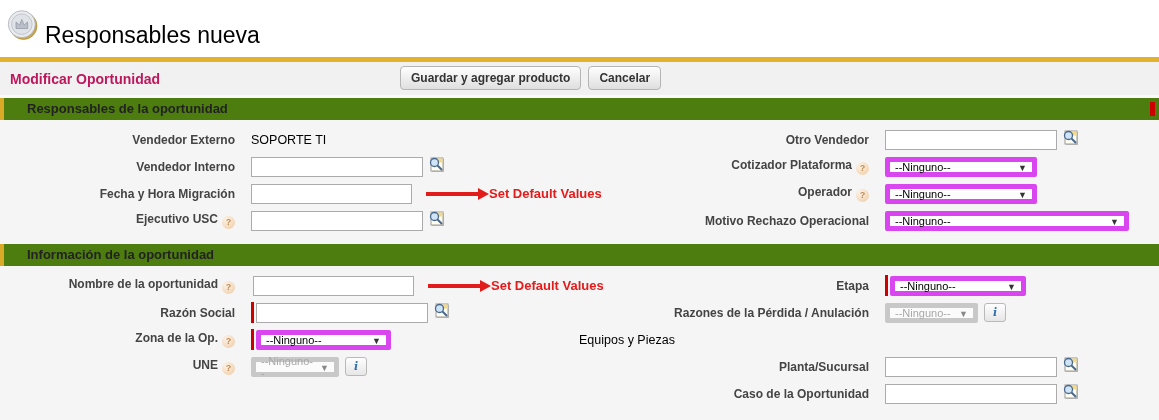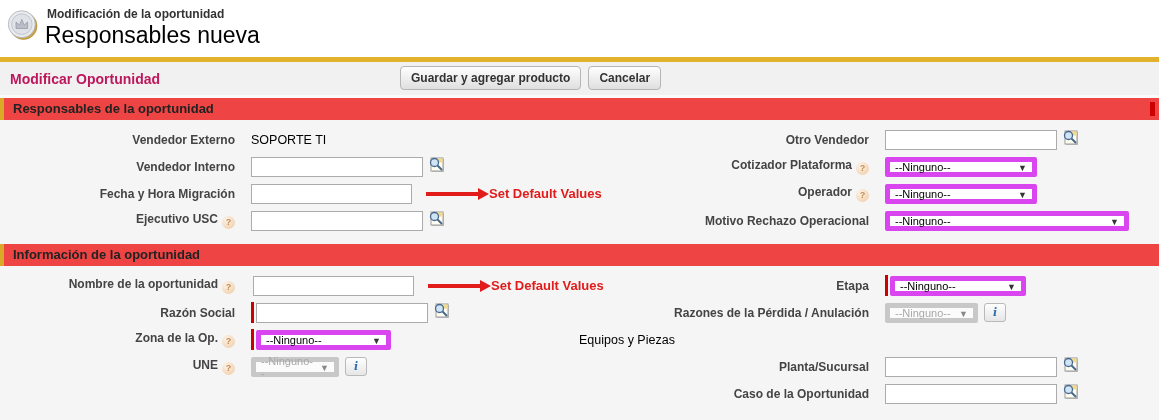--- a/index.html
+++ b/index.html
@@ -19,22 +19,22 @@
   .toolbar-title{position:absolute;left:10px;top:9px;font-weight:bold;font-size:14px;color:#be185d;}
   .btns{position:absolute;left:400px;top:4px;display:flex;gap:7px;}
   .btn{
     display:inline-block;padding:4px 10px;font-weight:bold;font-size:12px;color:#333;
     background:linear-gradient(#fefefe,#dfdfdf);border:1px solid #b5b5b5;border-radius:4px;
     font-family:"Liberation Sans",sans-serif;cursor:pointer;white-space:nowrap;
   }
   
   .form{background:#f5f5f5;height:322px;}
   .sec-h{
-    height:22px;background:#ef4444;border-left:4px solid #d8aa28;
-    font-weight:bold;font-size:13px;color:#222;line-height:22px;padding-left:9px;position:relative;
+    height:22px;background:#4d7c0f;border-left:4px solid #d8aa28;
+    font-weight:bold;font-size:13px;color:#222;line-height:22px;padding-left:23px;position:relative;
   }
   .sec-h.gap{margin-top:4px;}
   .req-legend{position:absolute;right:4px;top:4px;width:5px;height:14px;background:#c00;}
   .sec-body{display:flex;padding-top:6px;padding-bottom:6px;}
   .col-l{width:579px;}
   .col-r{width:580px;}
   .row{display:flex;align-items:center;height:27px;}
   .lbl{font-weight:bold;color:#444;text-align:right;line-height:14px;}
   .col-l .lbl{width:235px;min-width:235px;margin-right:16px;}
   .col-r .lbl{width:290px;min-width:290px;margin-right:16px;}
@@ -80,21 +80,20 @@
 
 <div class="page-header">
   <span class="coin">
     <svg width="36" height="36" viewBox="0 0 36 36">
       <circle cx="18.5" cy="19" r="13.5" fill="#c9a54b" stroke="#a8842f" stroke-width="0.6"></circle>
       <circle cx="16.8" cy="17.2" r="13.5" fill="#e9ebef" stroke="#a9adb5" stroke-width="0.8"></circle>
       <circle cx="16.8" cy="17.2" r="10.3" fill="#dfe2e7" stroke="#b9bdc5" stroke-width="0.8"></circle>
       <path d="M11,21.5 L11,15 L14.5,18 L16.8,12.5 L19.1,18 L22.6,15 L22.6,21.5 Z" fill="#b9bec9" stroke="#8f95a1" stroke-width="0.7"></path>
     </svg>
   </span>
-  <div class="hdr-small">Modificación de la oportunidad</div>
   <div class="hdr-big">Responsables nueva</div>
 </div>
 <div class="goldbar"></div>
 
 <div class="toolbar">
   <span class="toolbar-title">Modificar Oportunidad</span>
   <span class="btns">
     <button class="btn">Guardar y agregar producto</button>
     <button class="btn">Cancelar</button>
   </span>

